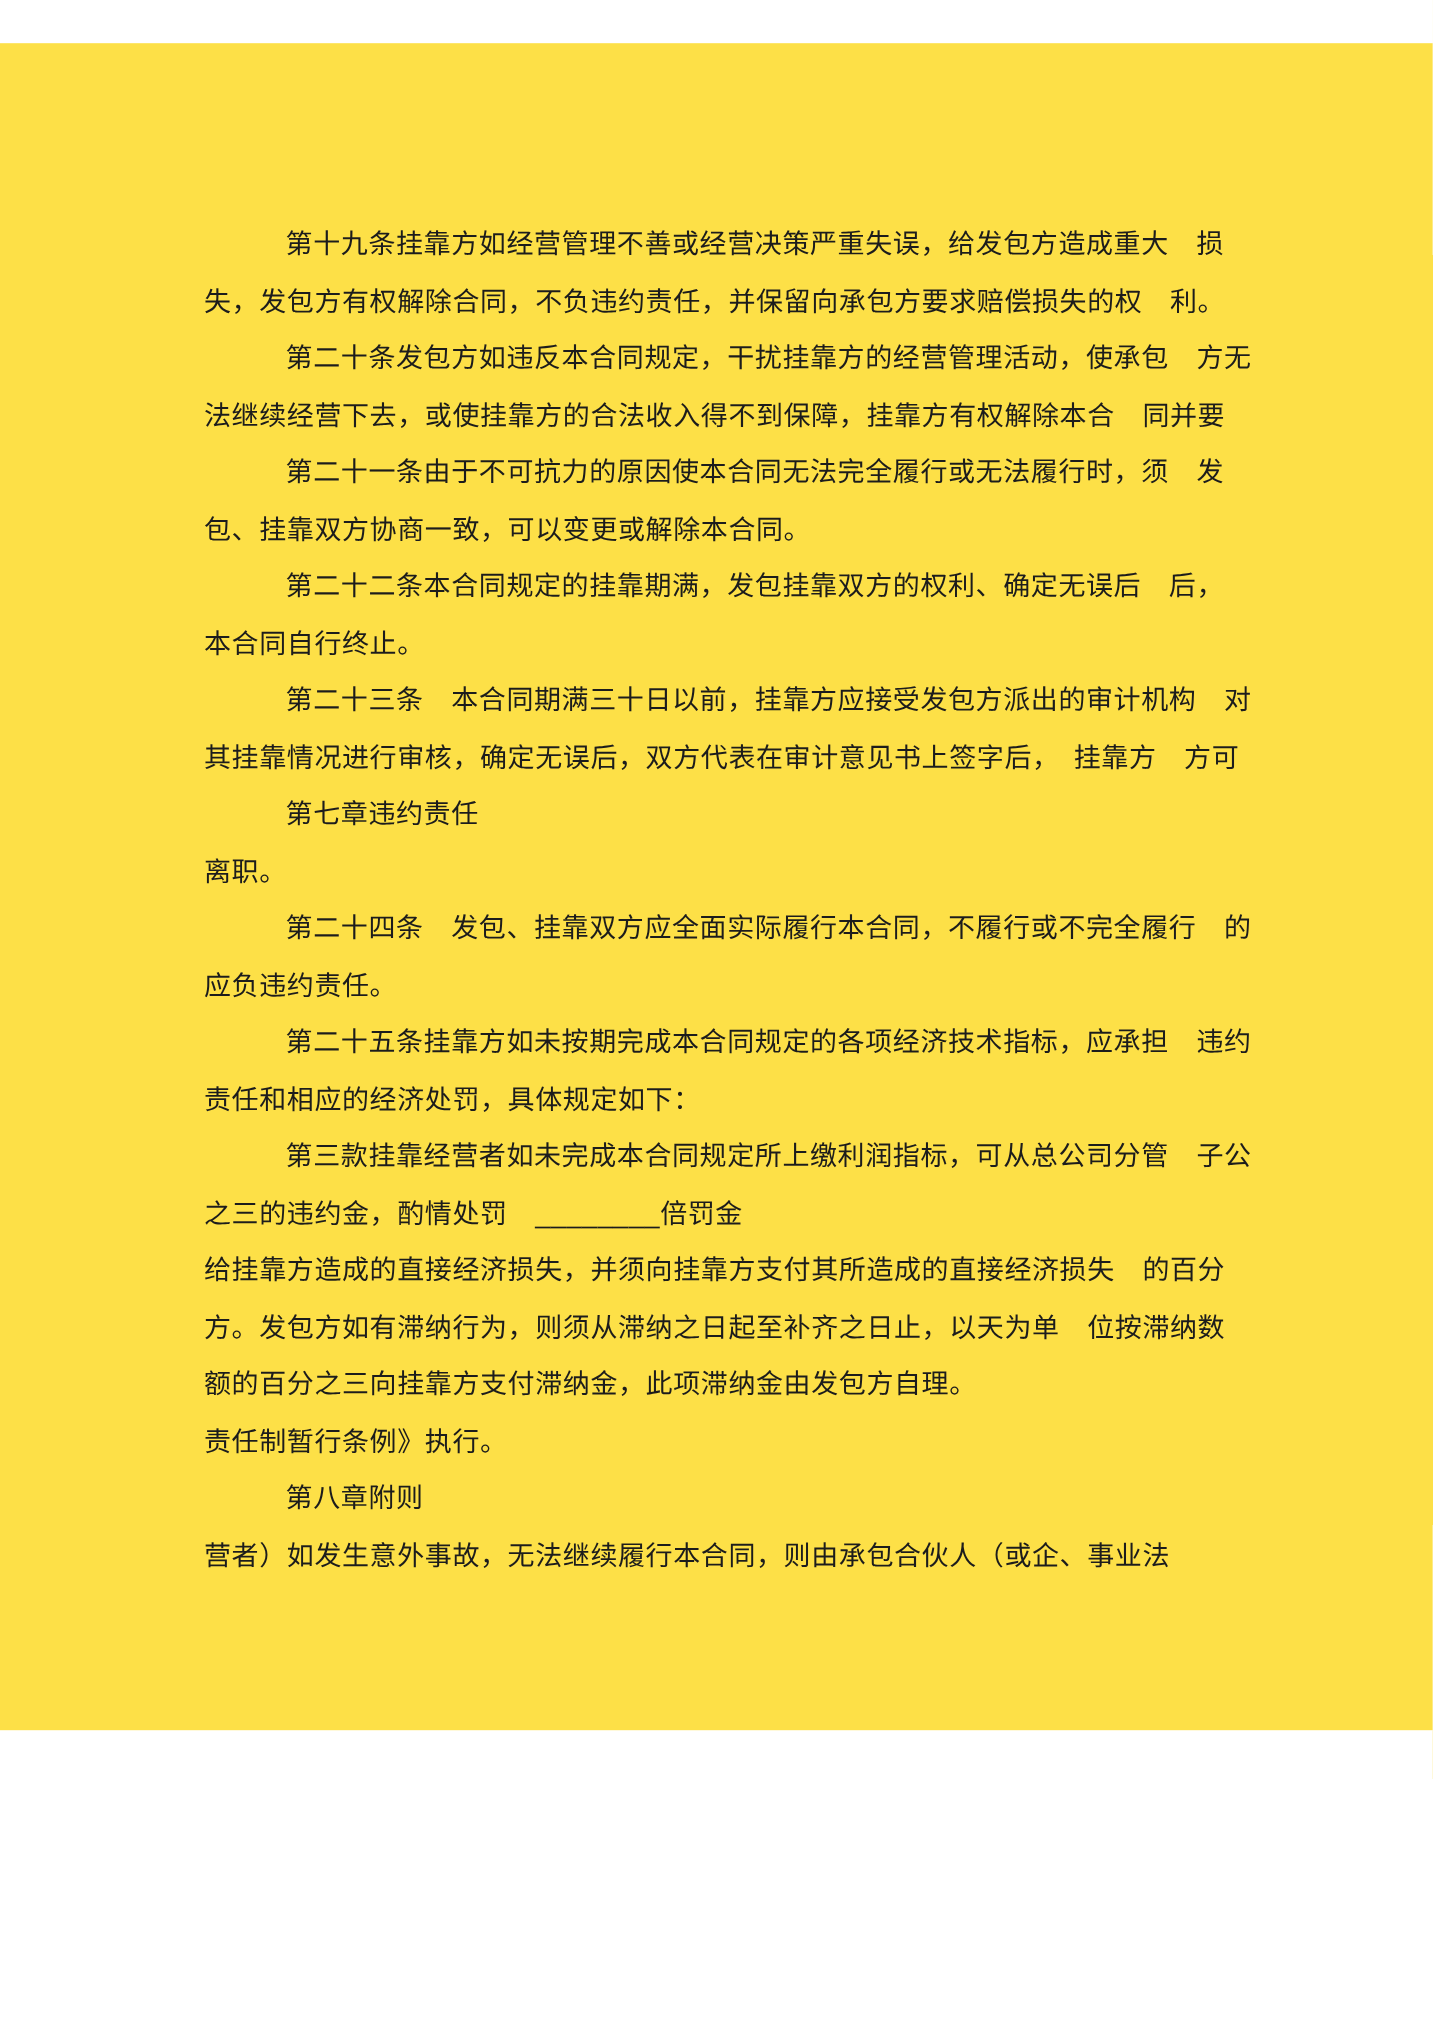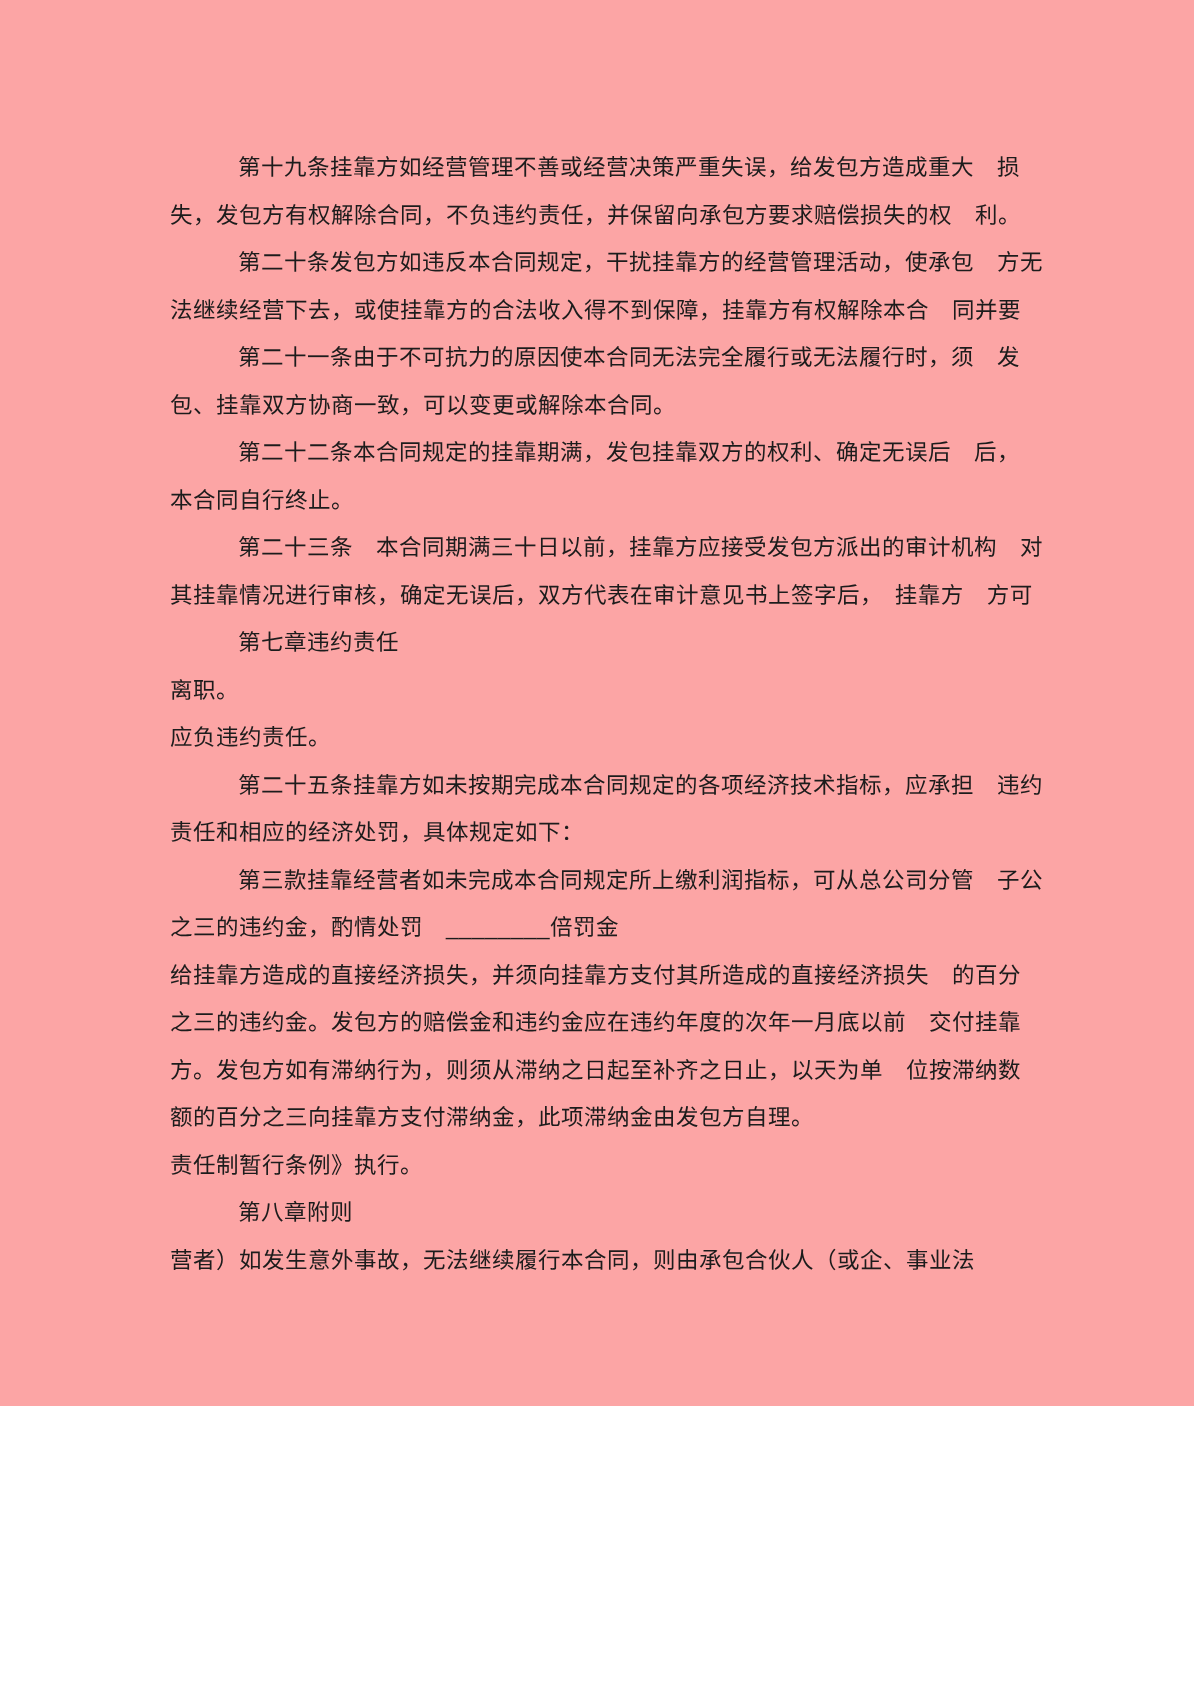--- a/index.html
+++ b/index.html
@@ -4,23 +4,24 @@
 <style>
   html, body {
     margin: 0;
     padding: 0;
     background: #ffffff;
   }
   .page {
     position: relative;
     width: 1194px;
     height: 1406px;
-    background: #fca5a5;
+    background: #fde047;
     overflow: hidden;
     font-family: "Liberation Sans", sans-serif;
+    margin-top: 36px;
   }
   .doc {
     position: absolute;
     left: 170px;
     top: 144px;
     width: 890px;
     color: #1c1c1c;
     font-size: 22.5px;
     font-weight: 500;
     line-height: 47.5px;
@@ -43,26 +44,26 @@
     <div class="line indent">第二十条发包方如违反本合同规定，干扰挂靠方的经营管理活动，使承包　方无</div>
     <div class="line">法继续经营下去，或使挂靠方的合法收入得不到保障，挂靠方有权解除本合　同并要</div>
     <div class="line indent">第二十一条由于不可抗力的原因使本合同无法完全履行或无法履行时，须　发</div>
     <div class="line">包、挂靠双方协商一致，可以变更或解除本合同。</div>
     <div class="line indent">第二十二条本合同规定的挂靠期满，发包挂靠双方的权利、确定无误后　后，</div>
     <div class="line">本合同自行终止。</div>
     <div class="line indent">第二十三条　本合同期满三十日以前，挂靠方应接受发包方派出的审计机构　对</div>
     <div class="line">其挂靠情况进行审核，确定无误后，双方代表在审计意见书上签字后，　挂靠方　方可</div>
     <div class="line indent">第七章违约责任</div>
     <div class="line">离职。</div>
+    <div class="line indent">第二十四条　发包、挂靠双方应全面实际履行本合同，不履行或不完全履行　的</div>
     <div class="line">应负违约责任。</div>
     <div class="line indent">第二十五条挂靠方如未按期完成本合同规定的各项经济技术指标，应承担　违约</div>
     <div class="line">责任和相应的经济处罚，具体规定如下：</div>
     <div class="line indent">第三款挂靠经营者如未完成本合同规定所上缴利润指标，可从总公司分管　子公</div>
     <div class="line">之三的违约金，酌情处罚　________倍罚金</div>
     <div class="line">给挂靠方造成的直接经济损失，并须向挂靠方支付其所造成的直接经济损失　的百分</div>
-    <div class="line">之三的违约金。发包方的赔偿金和违约金应在违约年度的次年一月底以前　交付挂靠</div>
     <div class="line">方。发包方如有滞纳行为，则须从滞纳之日起至补齐之日止，以天为单　位按滞纳数</div>
     <div class="line">额的百分之三向挂靠方支付滞纳金，此项滞纳金由发包方自理。</div>
     <div class="line">责任制暂行条例》执行。</div>
     <div class="line indent">第八章附则</div>
     <div class="line">营者）如发生意外事故，无法继续履行本合同，则由承包合伙人（或企、事业法</div>
   </div>
 </div>
 
 </body></html>

